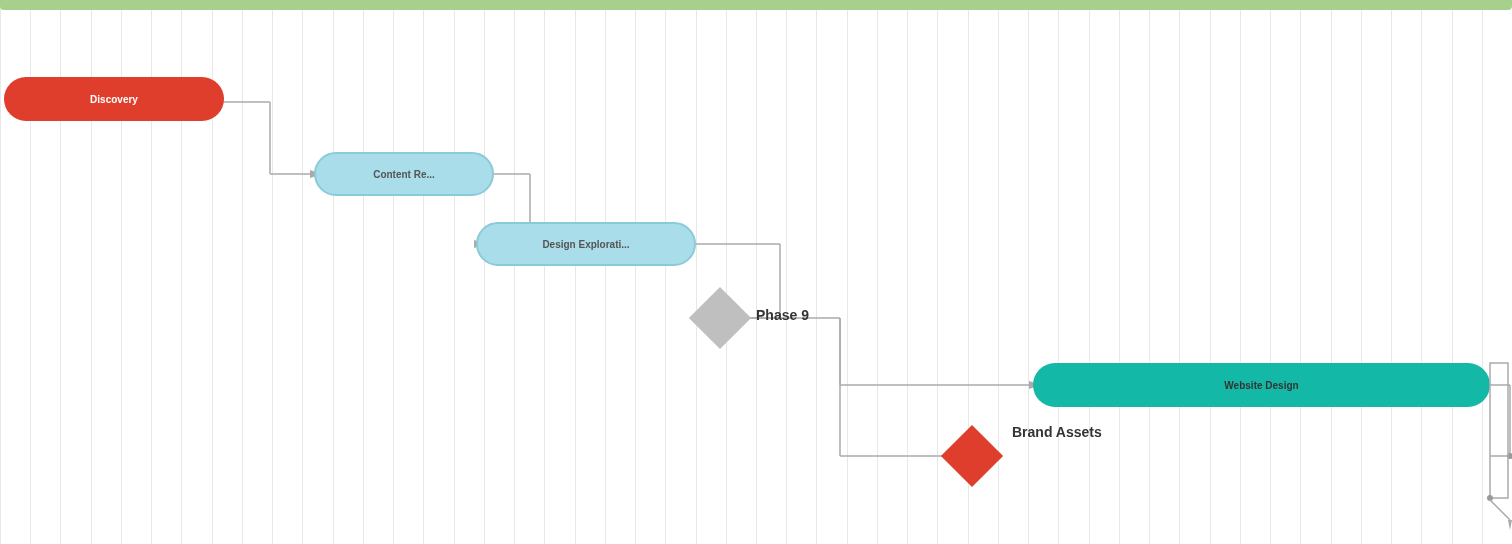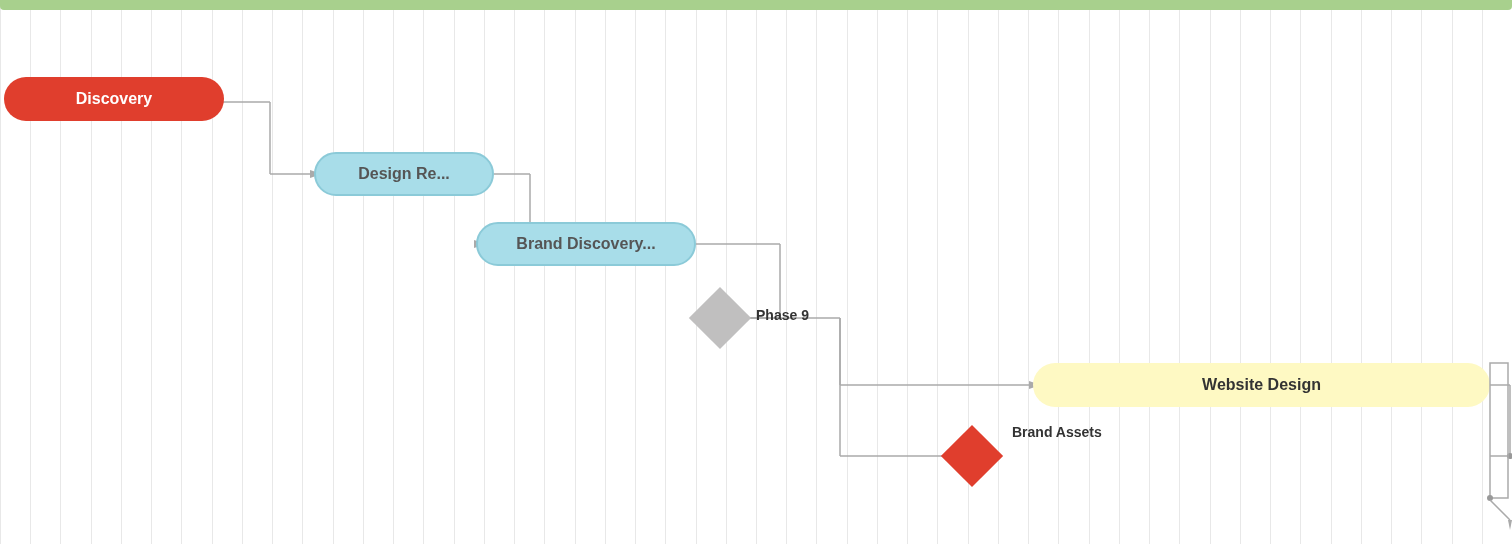--- a/index.html
+++ b/index.html
@@ -43,39 +43,39 @@
     }
 
     
     .node-pill {
       position: absolute;
       border-radius: 30px;
       display: flex;
       align-items: center;
       justify-content: center;
       font-weight: bold;
-      font-size: 16px;
+      font-size: 10px;
       white-space: nowrap;
       padding: 0 24px;
       height: 44px;
     }
 
     .node-red {
       background: #e03e2d;
       color: #fff;
     }
 
     .node-blue {
       background: #a8dde9;
       color: #555;
       border: 2px solid #8bcad8;
     }
 
     .node-yellow {
-      background: #fef9c3;
+      background: #14b8a6;
       color: #333;
     }
 
     
     .diamond {
       position: absolute;
       width: 44px;
       height: 44px;
       transform: rotate(45deg);
     }
@@ -196,25 +196,25 @@
   <line x1="1510" y1="385" x2="1510" y2="456" stroke="#aaa" stroke-width="1.5"></line>
   <circle cx="1510" cy="456" r="3" fill="#999"></circle>
   <polygon points="1508,520 1512,520 1510,530" fill="#aaa"></polygon>
 </svg>
 
 <div class="node-pill node-red" style="left: 4px; top: 77px; width: 220px;">
   <span>Discovery</span>
 </div>
 
 <div class="node-pill node-blue" style="left: 314px; top: 152px; width: 180px;">
-  <span>Design Re...</span>
+  <span>Content Re...</span>
 </div>
 
 <div class="node-pill node-blue" style="left: 476px; top: 222px; width: 220px;">
-  <span>Brand Discovery...</span>
+  <span>Design Explorati...</span>
 </div>
 
 <div class="diamond diamond-gray" style="left: 698px; top: 296px;">
 </div>
 
 <div class="node-label" style="left: 756px; top: 307px;">
   <span>Phase 9</span>
 </div>
 
 <div class="node-pill node-yellow" style="left: 1033px; top: 363px; width: 457px;">

